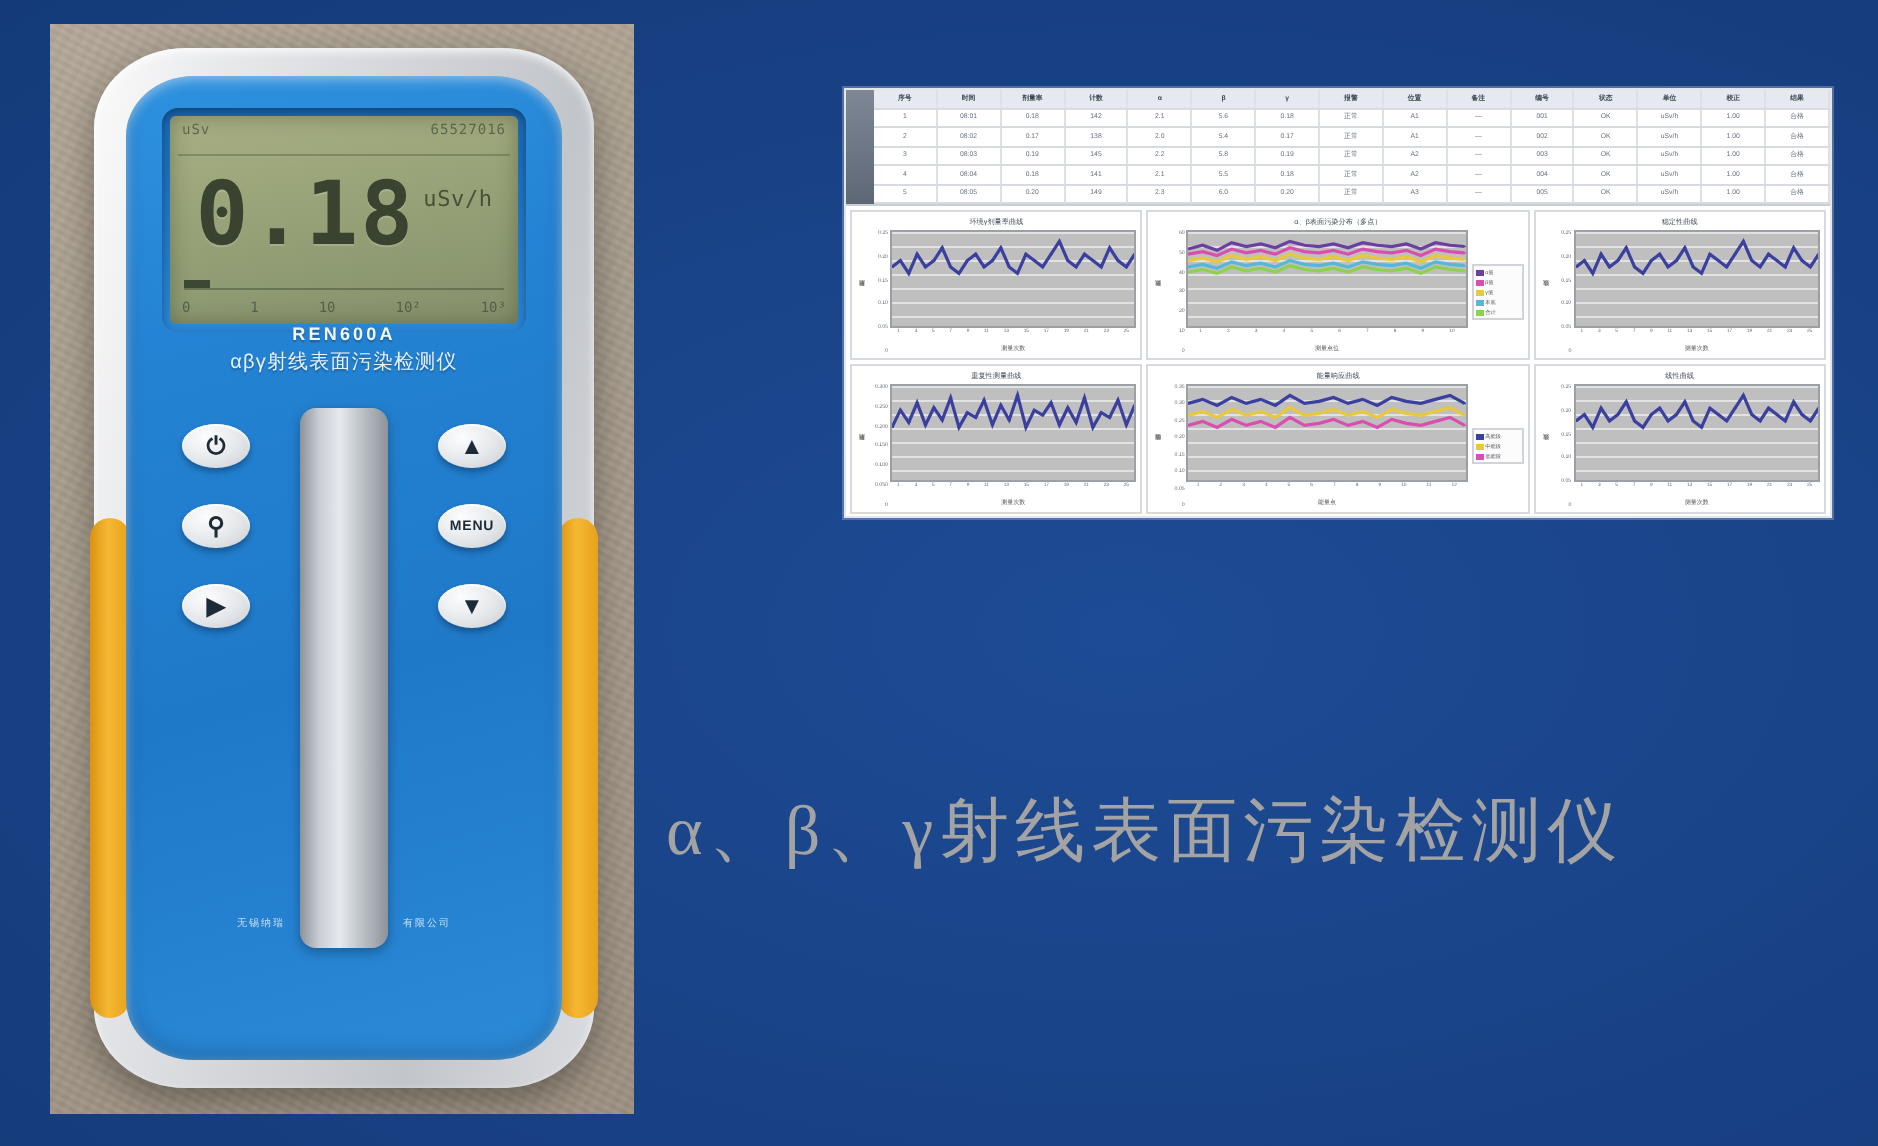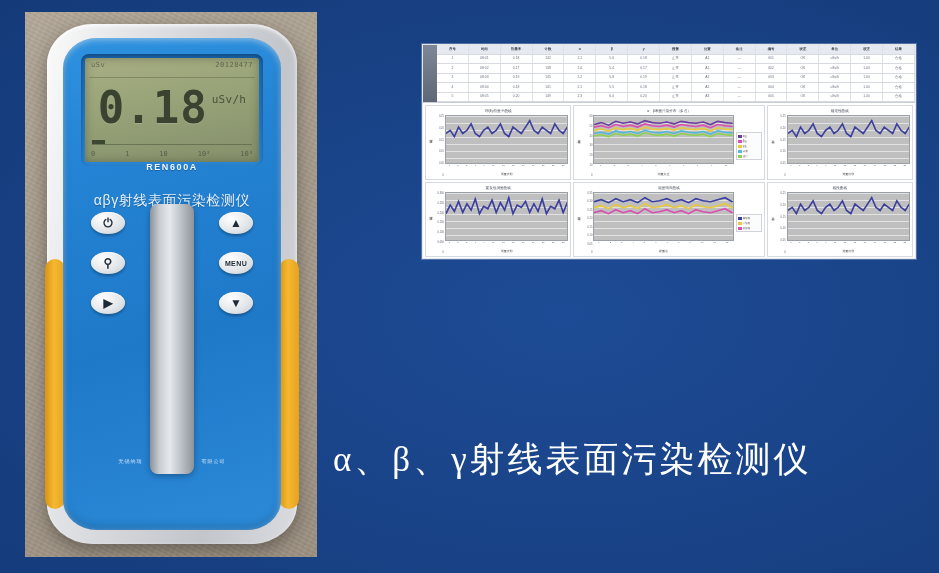--- a/index.html
+++ b/index.html
@@ -96,21 +96,21 @@
     display:flex;justify-content:space-between;align-items:center;
     font-size:7px;color:#4c5645;opacity:.85;
   }
 
   
   .brand{
     position:absolute;left:0;right:0;top:124px;text-align:center;
     color:#f2f7fd;text-shadow:0 1px 1px rgba(0,0,0,.28);
   }
   .brand-model{font-size:9px;letter-spacing:1.6px;font-weight:bold;}
-  .brand-cn{font-size:14px;letter-spacing:.6px;margin-top:20px;opacity:.95;}
+  .brand-cn{font-size:10px;letter-spacing:.6px;margin-top:2px;opacity:.95;}
 
   
   .keypad{position:absolute;left:0;right:0;top:172px;height:120px;}
   .handle{
     position:absolute;left:50%;transform:translateX(-50%);
     top:-6px;width:44px;height:270px;border-radius:8px;
     background:linear-gradient(90deg,#8d9298 0%,#c9ced4 22%,#e6eaee 45%,#bdc2c8 70%,#8e9399 100%);
     box-shadow:0 2px 6px rgba(0,0,0,.3);
   }
   .key{
@@ -187,23 +187,23 @@
   .lg-item{display:flex;align-items:center;gap:1px;font-size:2.6px;color:#555;}
   .lg-swatch{width:4px;height:3px;flex:0 0 auto;}
 
   
   .title-main{
     position:absolute;left:470px;top:332px;
     font-family:"Liberation Serif", serif;
     font-size:34px;color:#ffffff;letter-spacing:1px;white-space:nowrap;
   }
   .title-sub{
-    position:absolute;left:333px;top:436px;
+    position:absolute;left:333px;top:392px;
     font-family:"Liberation Serif", serif;
-    font-size:35px;color:#ffffff;letter-spacing:3px;white-space:nowrap;
+    font-size:35px;color:#a3a3a3;letter-spacing:3px;white-space:nowrap;
   }
 </style>
 </head>
 <body>
 
 <div id="stage">
   <div class="bg-grad"></div>
 
   <div class="photo">
     <div class="photo-grain"></div>
@@ -211,21 +211,21 @@
     <div class="device">
       <div class="grip left"></div>
       <div class="grip right"></div>
 
       <div class="faceplate">
 
         <div class="lcd-bezel">
           <div class="lcd">
             <div class="lcd-top">
               <span>uSv</span>
-              <span>20128477</span>
+              <span>65527016</span>
             </div>
             <div class="lcd-rule"></div>
             <div class="lcd-main">
               <span class="lcd-value">0.18</span>
               <span class="lcd-unit">uSv/h</span>
             </div>
             <div class="lcd-barwrap">
               <div class="lcd-bar-track"></div>
               <div class="lcd-bar-fill" id="lcdbar" style="width: 8%;"></div>
             </div>

